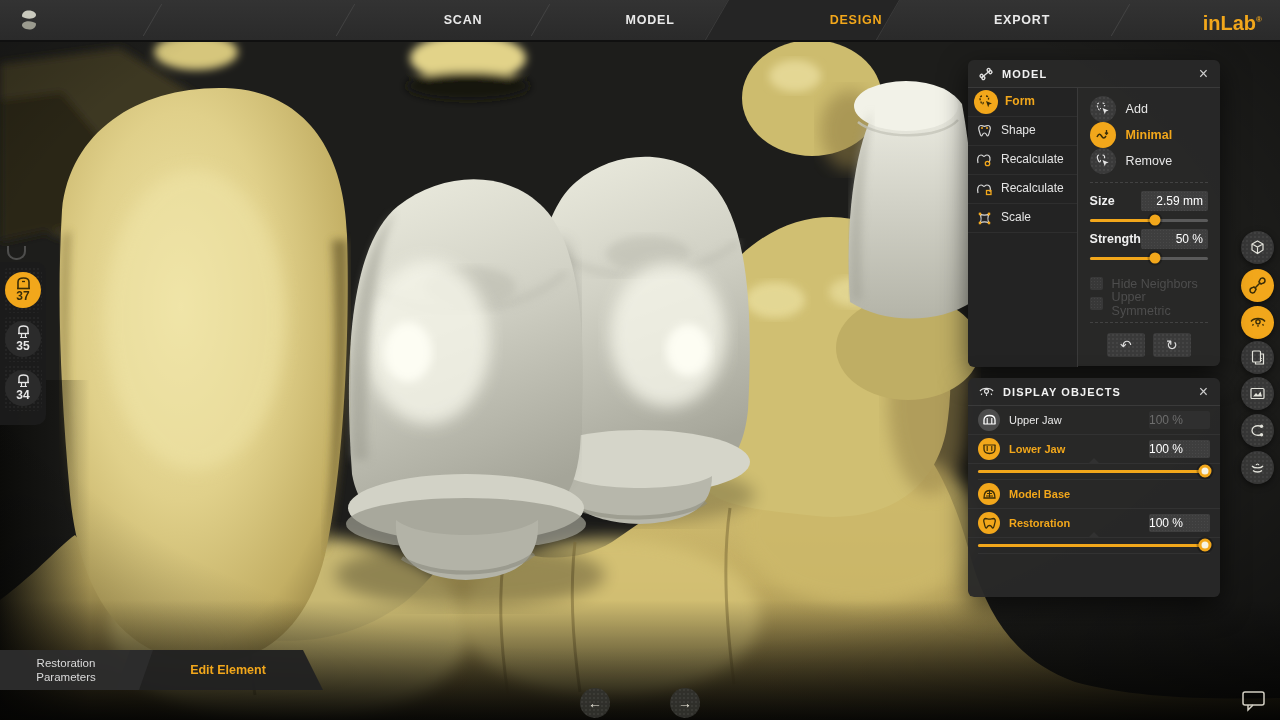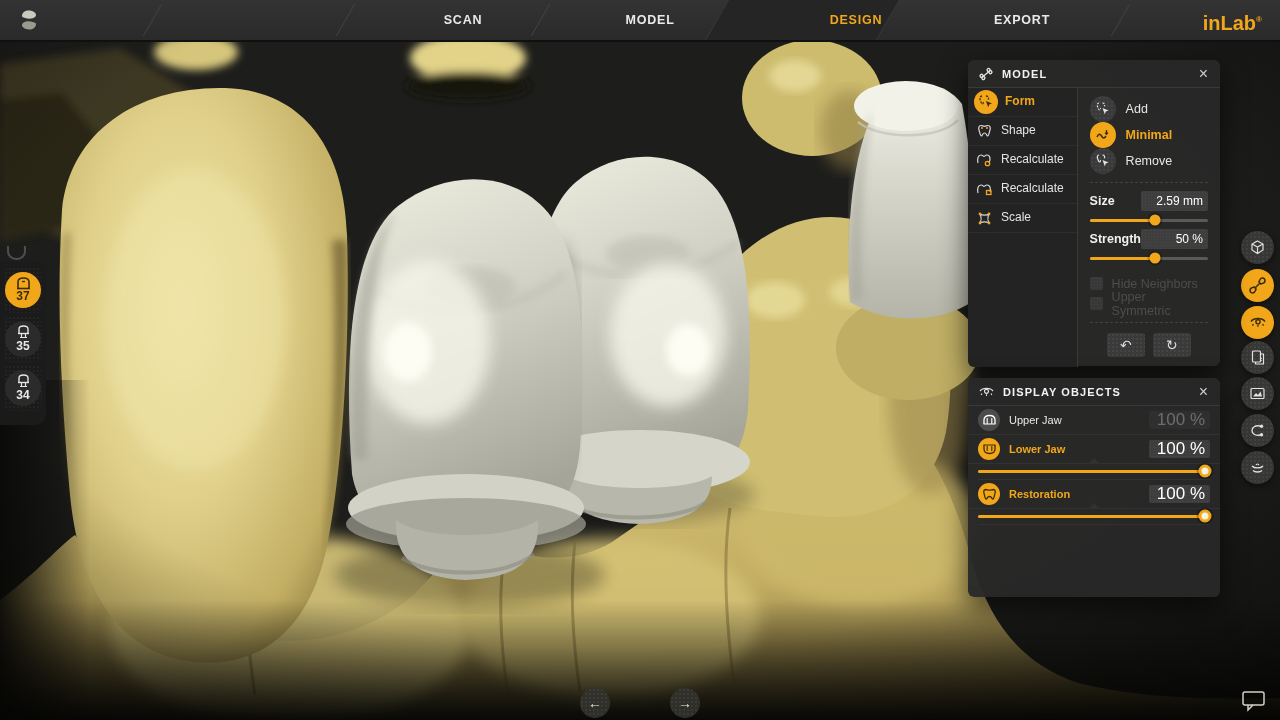--- a/index.html
+++ b/index.html
@@ -70,22 +70,22 @@
   
   #display{left:968px;top:378px;width:252px;height:219px;}
   .disp-row{display:flex;align-items:center;gap:9px;padding:0 10px;height:28px;
             border-bottom:1px solid #323232;cursor:pointer;}
   .disp-row.tall{height:37px;border-bottom:none;}
   .disp-ic{width:22px;height:22px;border-radius:50%;background:#4c4c4c;flex:none;
            display:flex;align-items:center;justify-content:center;}
   .disp-ic.on{background:#f2a71b;}
   .disp-label{flex:1;font-size:11px;color:#e8e8e8;line-height:1.15;}
   .disp-row.on .disp-label{color:#f2a71b;font-weight:700;}
-  .disp-val{width:56px;height:18px;background:#3e3e3e;border-radius:2px;font-size:17px;color:#fff;
-            text-align:right;line-height:18px;padding-right:5px;
+  .disp-val{width:56px;height:18px;background:#3e3e3e;border-radius:2px;font-size:12px;color:#fff;
+            line-height:18px;padding-right:5px;
             background-image:radial-gradient(rgba(255,255,255,.05) 1px,transparent 1px);background-size:3px 3px;}
   .disp-val.dim{color:#6d6d6d;background:#2f2f2f;}
   .disp-slider{position:relative;height:15px;margin:0 10px;border-bottom:1px solid #323232;}
   .caret{position:absolute;left:50%;top:-6px;width:0;height:0;margin-left:-6px;
          border-left:6px solid transparent;border-right:6px solid transparent;border-bottom:6px solid #313131;}
   
   #toothlist{position:absolute;left:0;top:262px;width:46px;height:158px;z-index:20;
              background:rgba(28,28,28,.94);border-radius:0 10px 10px 0;padding-top:5px;}
   .tooth-item{width:38px;height:46px;margin:0 auto 3px auto;border-radius:6px;
               display:flex;align-items:center;justify-content:center;cursor:pointer;
@@ -475,20 +475,29 @@
       <span class="disp-label">Lower Jaw</span>
       <span class="disp-val">100 %</span>
     </div>
     <div class="disp-slider slider ring">
       <div class="caret"></div>
       <div class="track"></div>
       <div class="fill" style="width: 100%;"></div>
       <div class="thumb" style="left: 98%;"></div>
     </div>
 
+    <div class="disp-row on">
+      <span class="disp-ic on">
+        <svg width="15" height="12" viewBox="0 0 15 12">
+          <path d="M2,10 C2,5 4,2.5 7.5,2.5 C11,2.5 13,5 13,10 Z" fill="none" stroke="#3a2d08" stroke-width="1.3"></path>
+          <path d="M4,8 L11,8 M5,5.5 L10,5.5 M7.5,3 L7.5,9.5" stroke="#3a2d08" stroke-width="1"></path>
+        </svg>
+      </span>
+      <span class="disp-label">Model Base</span>
+    </div>
 
     <div class="disp-row on">
       <span class="disp-ic on">
         <svg width="15" height="13" viewBox="0 0 15 13">
           <path d="M3.5,1.5 C1.8,1.6 1.4,3.6 2,5.4 C2.7,7.4 3,11 4.2,11 C5.3,11 5,8.5 7.5,8.5 C10,8.5 9.7,11 10.8,11 C12,11 12.3,7.4 13,5.4 C13.6,3.6 13.2,1.6 11.5,1.5 C10,1.5 9.2,2.2 7.5,2.2 C5.8,2.2 5,1.5 3.5,1.5 Z" fill="none" stroke="#3a2d08" stroke-width="1.3"></path>
         </svg>
       </span>
       <span class="disp-label">Restoration</span>
       <span class="disp-val">100 %</span>
     </div>
@@ -543,20 +552,26 @@
     </svg>
   </div>
   <div class="side-btn" style="top:451px">
     <svg width="17" height="15" viewBox="0 0 17 15">
       <path d="M3,6 C5,8.6 12,8.6 14,6" fill="none" stroke="#e2e2da" stroke-width="1.3"></path>
       <path d="M4,10.5 C6,12.5 11,12.5 13,10.5" fill="none" stroke="#e2e2da" stroke-width="1.3"></path>
       <path d="M7.2,5.2 C7.6,3.6 9.4,3.6 9.8,5.2" fill="none" stroke="#e2e2da" stroke-width="1.2"></path>
     </svg>
   </div>
 
+  <div class="tabbar">
+    <div class="tab2"></div>
+    <div class="tab1"></div>
+    <div class="tab1-label">Restoration Parameters</div>
+    <div class="tab2-label">Edit Element</div>
+  </div>
 
   <div id="prevBtn" class="nav-circ">←</div>
   <div id="nextBtn" class="nav-circ">→</div>
 
   <div id="chat">
     <svg width="26" height="22" viewBox="0 0 26 22">
       <rect x="2" y="2" width="21" height="13" rx="2" fill="none" stroke="#d4d0c4" stroke-width="1.5"></rect>
       <path d="M7,15 L7,20 L12,15" fill="none" stroke="#d4d0c4" stroke-width="1.5"></path>
     </svg>
   </div>

